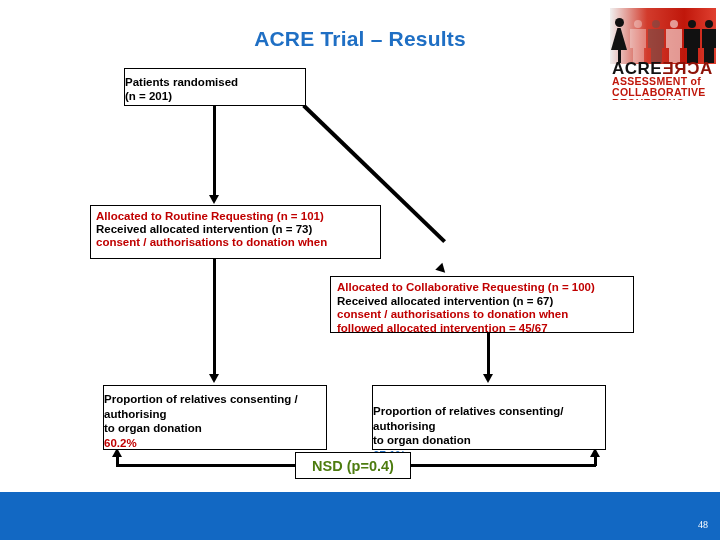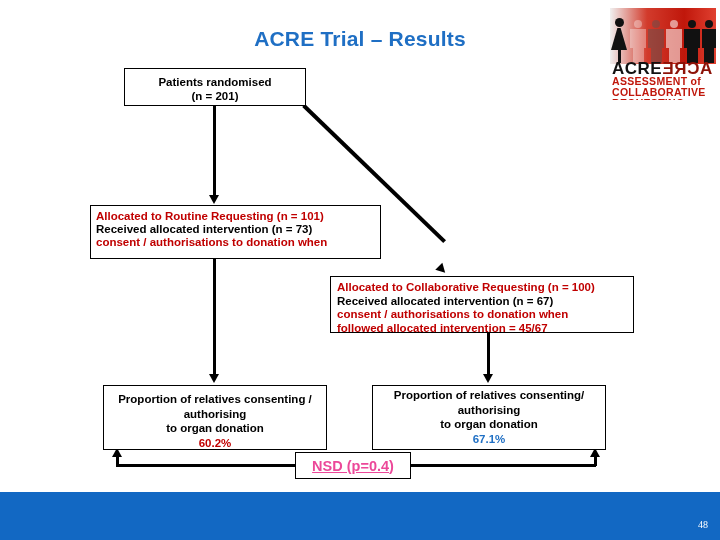--- a/index.html
+++ b/index.html
@@ -48,21 +48,21 @@
   .logo-sub.l1{top:68px;font-size:10.5px;letter-spacing:.3px;}
   .logo-sub.l2{top:79px;font-size:10.5px;letter-spacing:.3px;text-align:center;}
   .logo-sub.l3{top:90px;font-size:10.5px;letter-spacing:.3px;}
 
   
   .box{
     position:absolute;border:1.5px solid #000;background:#fff;
     box-sizing:border-box;
   }
   .box .ln{display:block;white-space:nowrap;}
-  .b-center{text-align:center;}
+  .b-center{text-align:left;}
   .b-left{text-align:left;}
   .red{color:#C00000;}
   .black{color:#000000;}
   .blue{color:#1F6FC4;}
 
   #box-randomised{
     left:124px;top:68px;width:182px;height:38px;
     padding-top:6px;font-size:11.5px;font-weight:bold;line-height:14px;
   }
   #box-routine{
@@ -72,21 +72,21 @@
   #box-collab{
     left:330px;top:276px;width:304px;height:57px;
     padding:4px 0 0 6px;font-size:11.5px;font-weight:bold;line-height:13.5px;
   }
   #box-outcome-left{
     left:103px;top:385px;width:224px;height:65px;
     padding-top:6px;font-size:11.5px;font-weight:bold;line-height:14.5px;
   }
   #box-outcome-right{
     left:372px;top:385px;width:234px;height:65px;
-    padding-top:2px;font-size:11.5px;font-weight:bold;line-height:14.5px;
+    padding-top:18px;font-size:11.5px;font-weight:bold;line-height:14.5px;
   }
   #box-nsd{
     left:295px;top:452px;width:116px;height:27px;
     display:flex;align-items:center;justify-content:center;
     font-size:14.5px;font-weight:bold;
     z-index:6;
   }
 
   
   .vline{position:absolute;background:#000;width:3px;}
@@ -212,19 +212,19 @@
   </div>
 
   <div class="box b-center" id="box-outcome-right">
     <span class="ln black">Proportion of relatives consenting/</span>
     <span class="ln black">authorising</span>
     <span class="ln black">to organ donation</span>
     <span class="ln blue">67.1%</span>
   </div>
 
   <div class="box" id="box-nsd">
-    <span style="color:#ec4899;text-decoration:underline;">NSD (p=0.4)</span>
+    <span style="color:#4d7c0f;">NSD (p=0.4)</span>
   </div>
 
   <div class="footer"></div>
   <div class="page-num">48</div>
 
 </div>
 
 </body></html>

